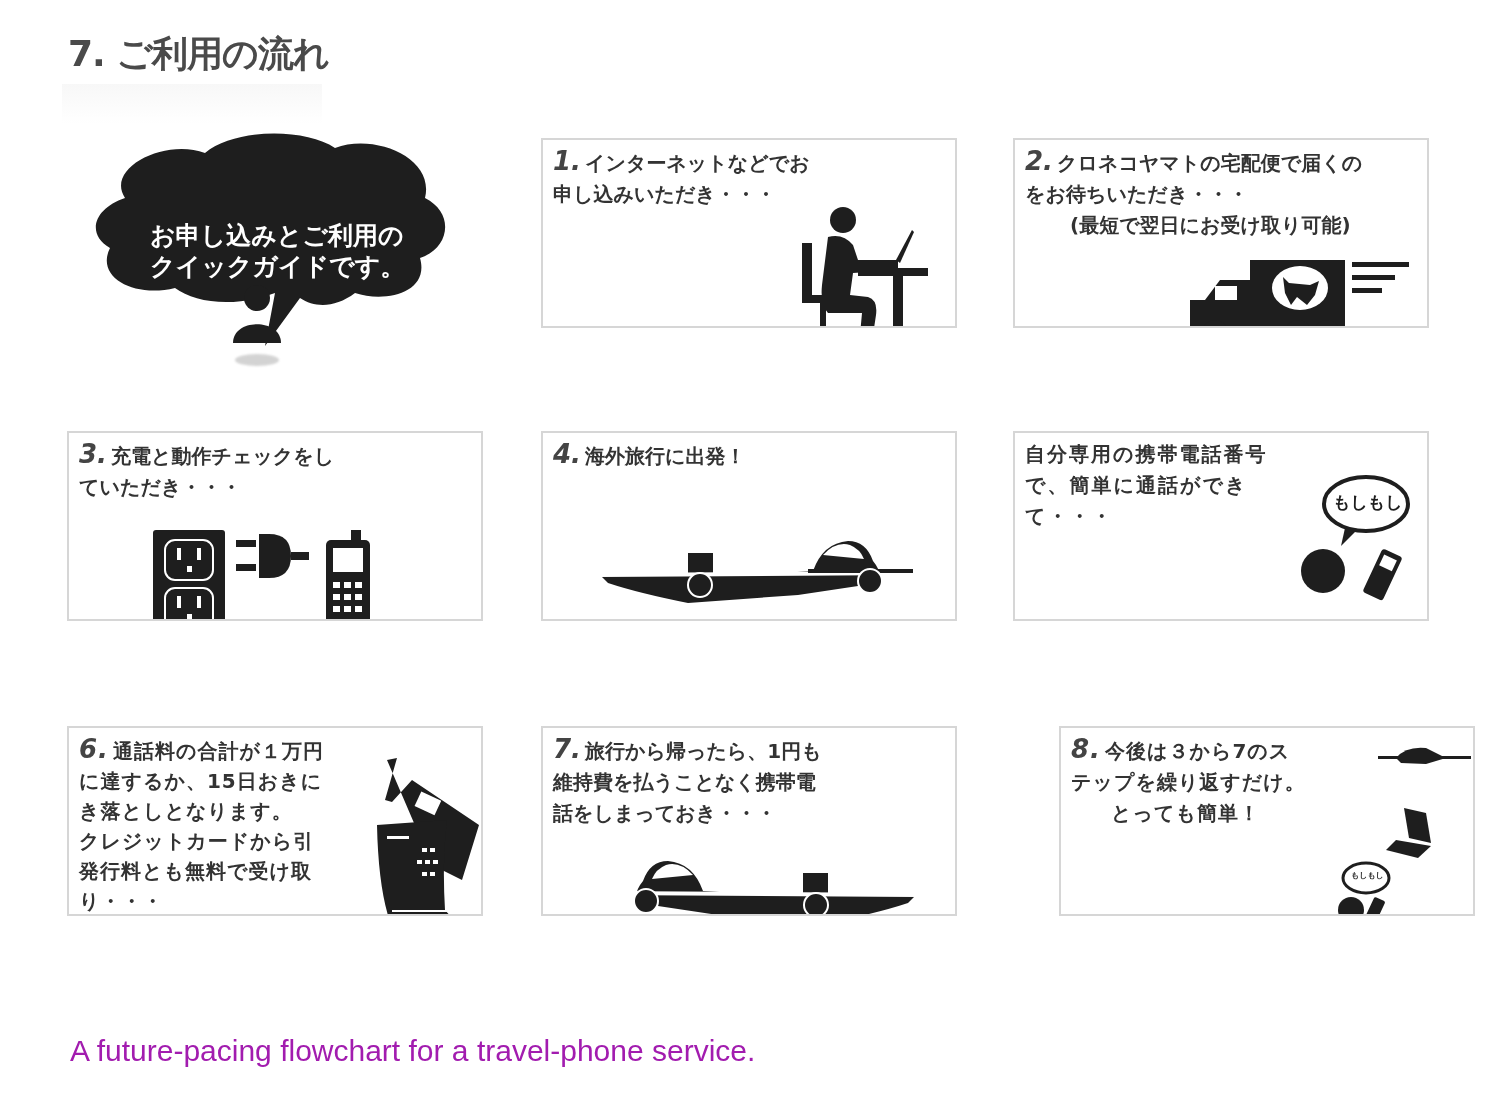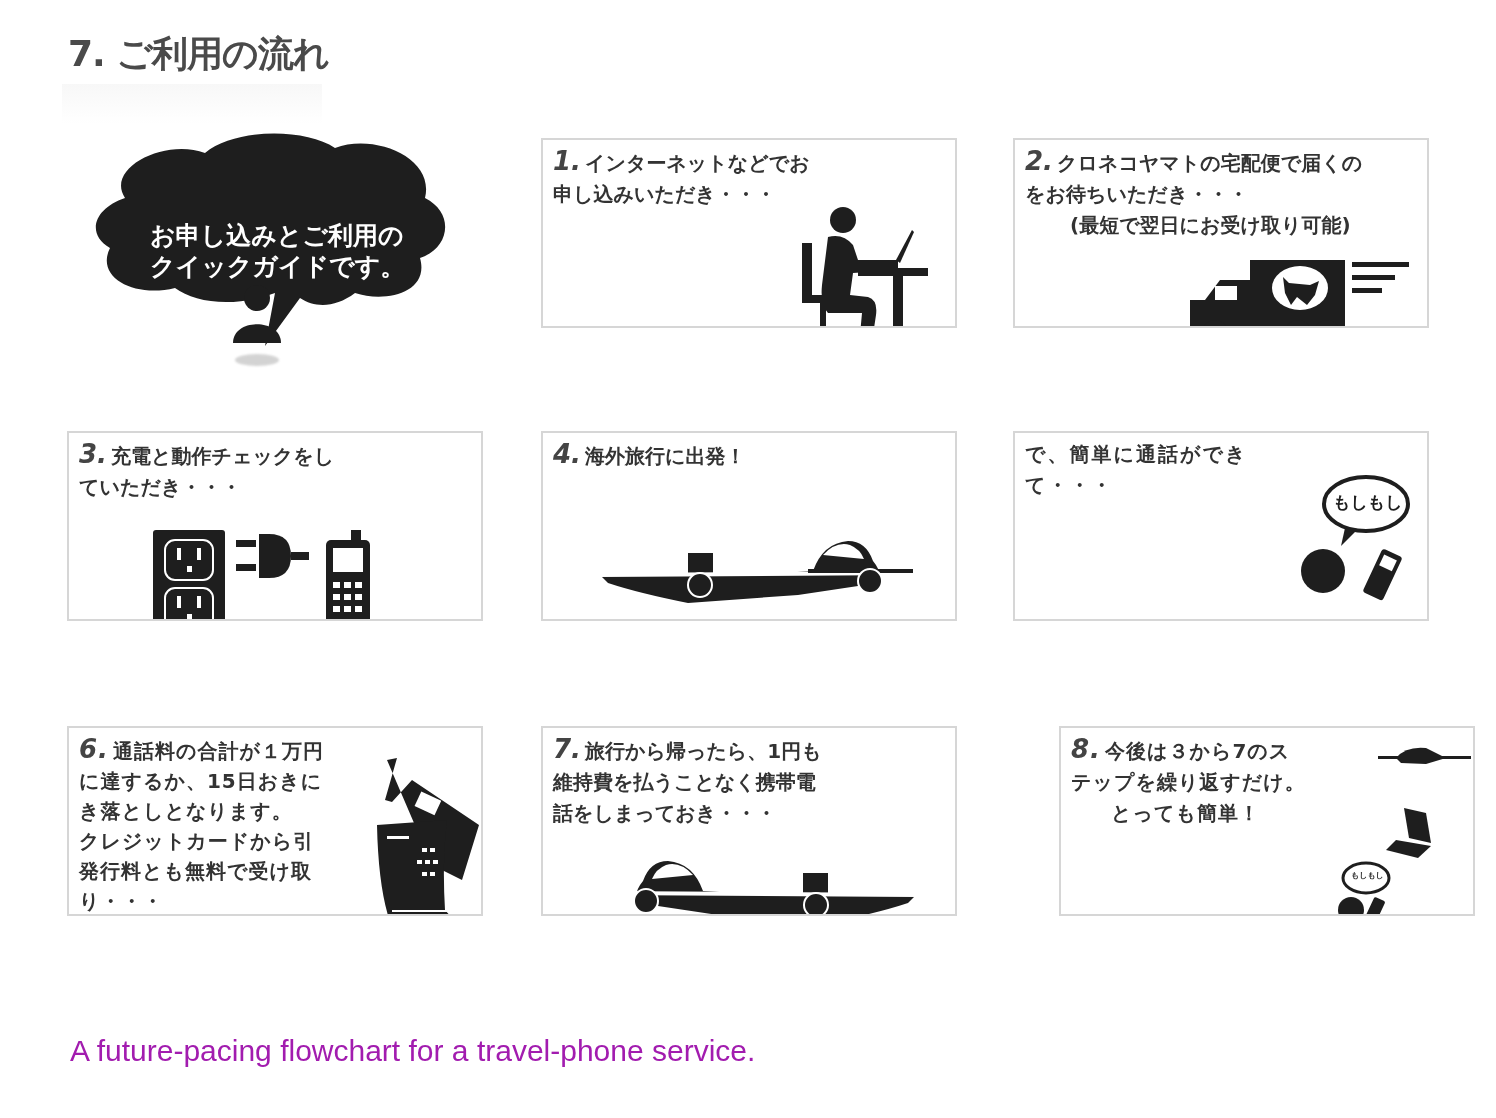--- a/index.html
+++ b/index.html
@@ -150,20 +150,21 @@
     <circle cx="182" cy="27" r="4" fill="#fff"></circle>
       <circle cx="195" cy="24" r="4" fill="#fff"></circle>
       <circle cx="208" cy="21" r="4" fill="#fff"></circle>
     <path d="M225 22 Q238 8 252 12 Q262 16 266 26 Z" fill="#fff"></path>
     <ellipse class="reflect" cx="160" cy="105" rx="150" ry="12" fill="#777"></ellipse>
   </svg>
 </div>
 
 <div class="panel" style="left:1013px;top:431px">
   <div class="step" style="letter-spacing:2px">
+    <span class="line">自分専用の携帯電話番号</span>
     <span class="line">で、簡単に通話ができ</span>
     <span class="line">て・・・</span>
   </div>
   <svg style="left:268px;top:38px" width="145" height="230" viewBox="0 0 145 230">
     <ellipse cx="83" cy="33" rx="42" ry="27" fill="#fff" stroke="#1e1e1e" stroke-width="4"></ellipse>
     <path d="M62 57 L58 75 L75 58 Z" fill="#1e1e1e"></path>
     <circle cx="40" cy="100" r="22" fill="#1e1e1e"></circle>
     <path d="M2 195 C2 135 80 135 80 195 Z" fill="#1e1e1e"></path>
     <g transform="rotate(25 100 105)">
         <rect x="88" y="80" width="22" height="48" rx="3" fill="#1e1e1e"></rect>

